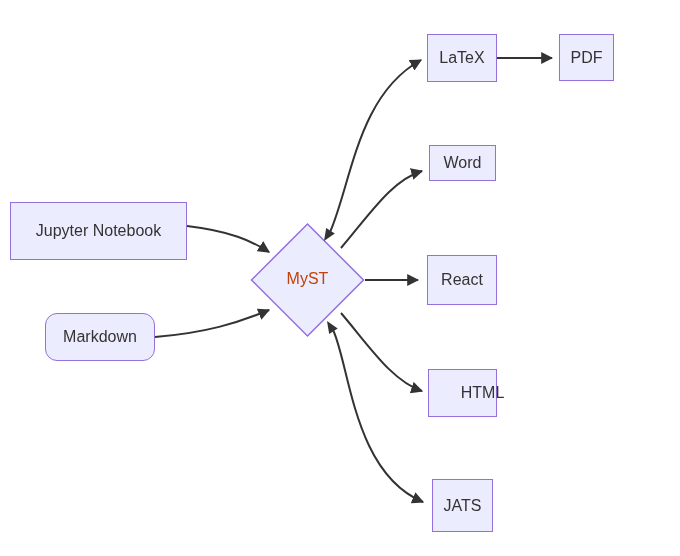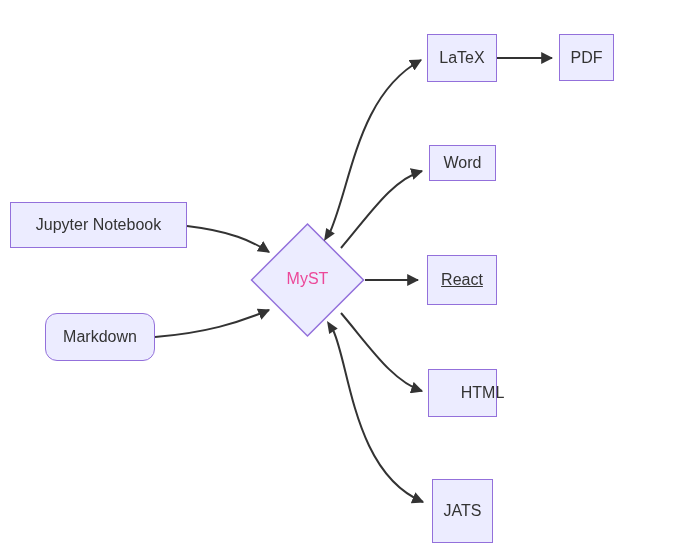--- a/index.html
+++ b/index.html
@@ -26,32 +26,32 @@
     color: #333333;
     font-size: 16px;
     white-space: nowrap;
   }
   .diamond-label {
     position: absolute;
     left: 257px;
     top: 270px;
     width: 101px;
     text-align: center;
-    color: #ec4899;
+    color: #c2410c;
     font-size: 16px;
   }
   
-  .n-jupyter  { left: 10px;  top: 202px; width: 177px; height: 46px; }
+  .n-jupyter  { left: 10px;  top: 202px; width: 177px; height: 58px; }
   .n-markdown { left: 45px;  top: 313px; width: 110px; height: 48px; border-radius: 12px; }
   .n-latex    { left: 427px; top: 34px;  width: 70px;  height: 48px; }
   .n-pdf      { left: 559px; top: 34px;  width: 55px;  height: 47px; }
   .n-word     { left: 429px; top: 145px; width: 67px;  height: 36px; }
-  .n-react    { left: 427px; top: 255px; width: 70px;  height: 50px; text-decoration: underline; }
+  .n-react    { left: 427px; top: 255px; width: 70px;  height: 50px; }
   .n-html     { left: 428px; top: 369px; width: 69px;  height: 48px; padding-left: 40px; }
-  .n-jats     { left: 432px; top: 479px; width: 61px;  height: 64px; }
+  .n-jats     { left: 432px; top: 479px; width: 61px;  height: 53px; }
 </style>
 </head>
 <body>
 
 <div class="canvas">
 
   <svg class="edges-layer" viewBox="0 0 680 556" xmlns="http://www.w3.org/2000/svg">
     <defs>
       <marker id="arrowEnd" viewBox="0 0 10 10" refX="9" refY="5" markerWidth="12" markerHeight="12" markerUnits="userSpaceOnUse" orient="auto">
         <path d="M0,0 L10,5 L0,10 z" fill="#333333"></path>

